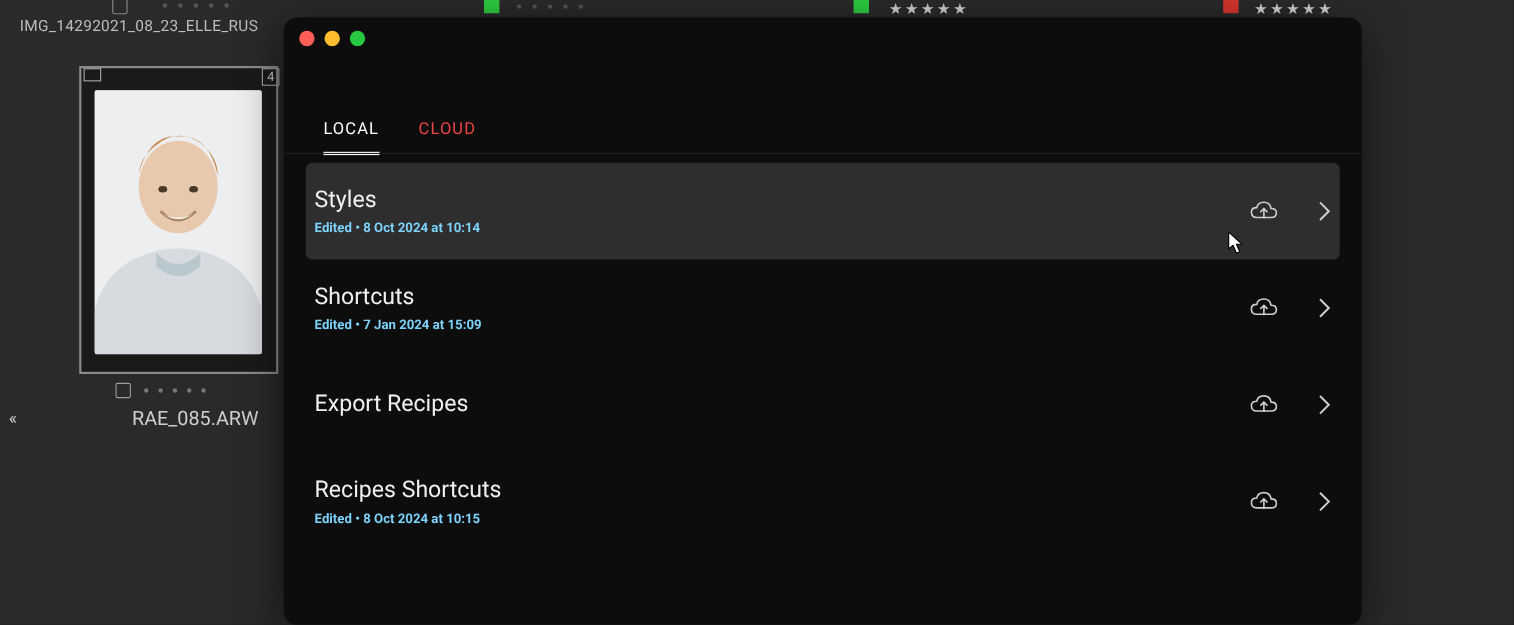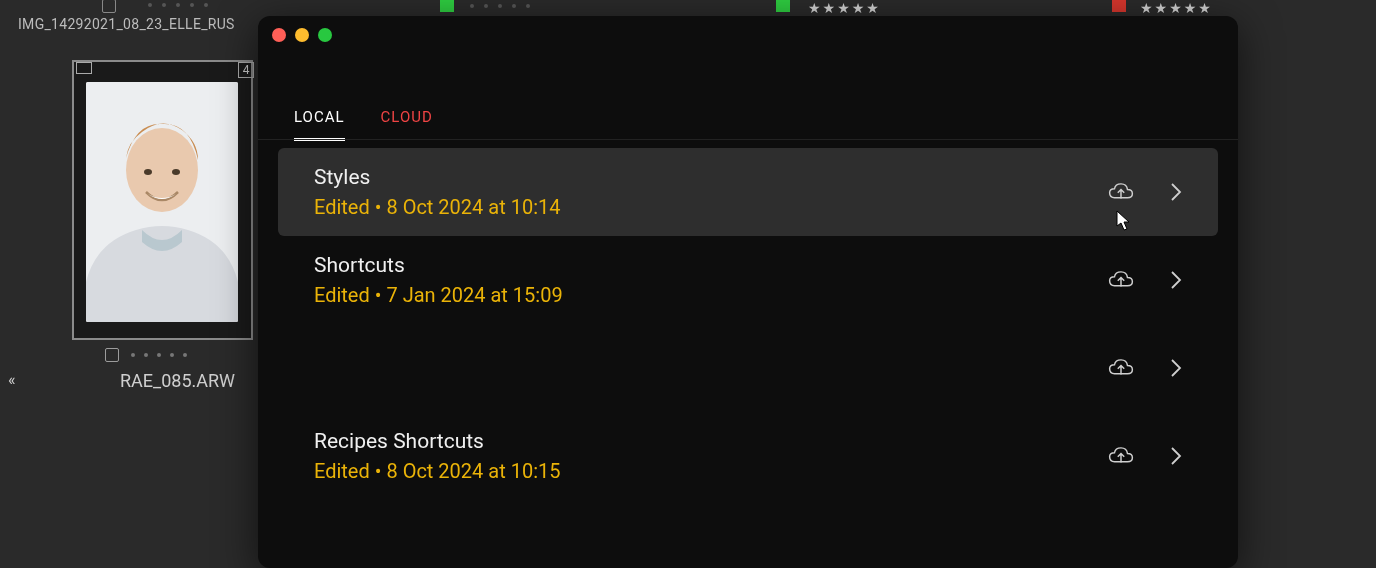--- a/index.html
+++ b/index.html
@@ -221,42 +221,43 @@
     .list {
       position: absolute;
       left: 20px;
       right: 20px;
       top: 132px;
       bottom: 10px;
     }
     .list-row {
       height: 88px;
       border-radius: 6px;
-      padding: 16px 36px;
+      padding: 16px 8px;
       display: flex;
       align-items: center;
       justify-content: space-between;
       cursor: pointer;
     }
     .list-row.selected {
       background: #2e2e2e;
     }
     .row-left {
       display: flex;
       flex-direction: column;
       gap: 6px;
     }
     .row-title {
       font-size: 21px;
       color: #f0f0f0;
       font-weight: 400;
     }
     .row-sub {
-      font-size: 20px;
-      color: #eab308;
+      font-size: 12px;
+      color: #7dd3fc;
+      font-weight: bold;
     }
     .row-right {
       display: flex;
       align-items: center;
       gap: 36px;
     }
     .cloud-icon, .chevron-icon {
       width: 26px;
       height: 26px;
       stroke: #cfcfcf;
@@ -394,20 +395,21 @@
           <path d="M16 9 L16 20 M12 13 L16 9 L20 13"></path>
         </svg>
         <svg class="chevron-icon" viewBox="0 0 12 20">
           <path d="M2 2 L10 10 L2 18"></path>
         </svg>
       </div>
     </div>
 
     <div class="list-row">
       <div class="row-left">
+        <div class="row-title">Export Recipes</div>
       </div>
       <div class="row-right">
         <svg class="cloud-icon" viewBox="0 0 32 24">
           <path d="M8 19 Q2 19 2 13 Q2 8 8 8 Q9 2 16 2 Q23 2 24 9 Q30 9 30 14 Q30 19 24 19 L8 19"></path>
           <path d="M16 9 L16 20 M12 13 L16 9 L20 13"></path>
         </svg>
         <svg class="chevron-icon" viewBox="0 0 12 20">
           <path d="M2 2 L10 10 L2 18"></path>
         </svg>
       </div>

